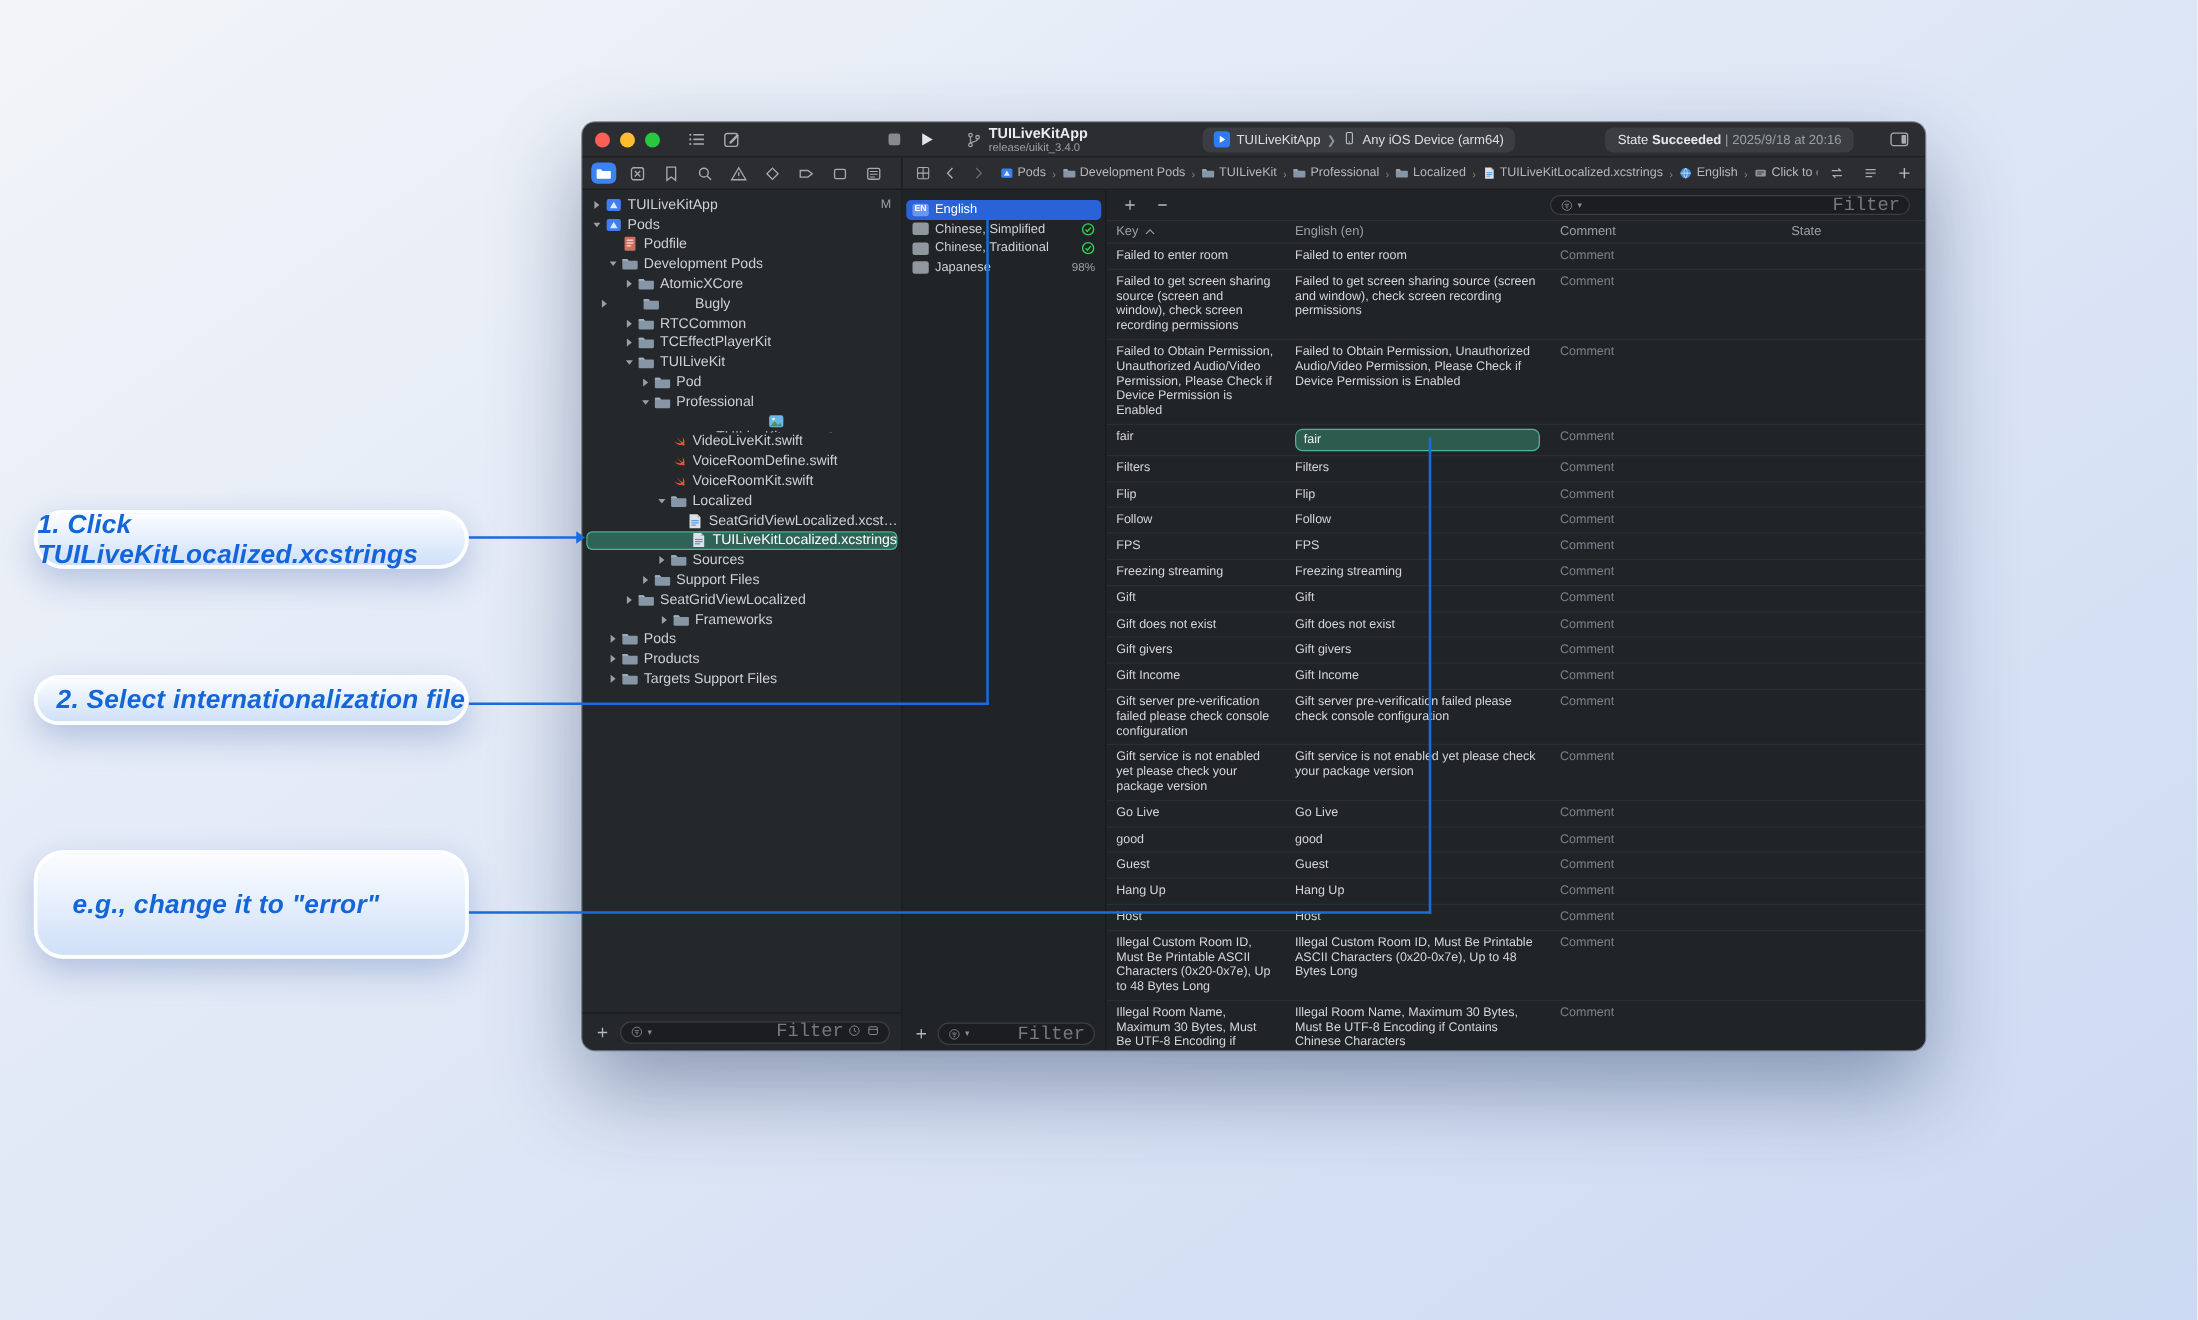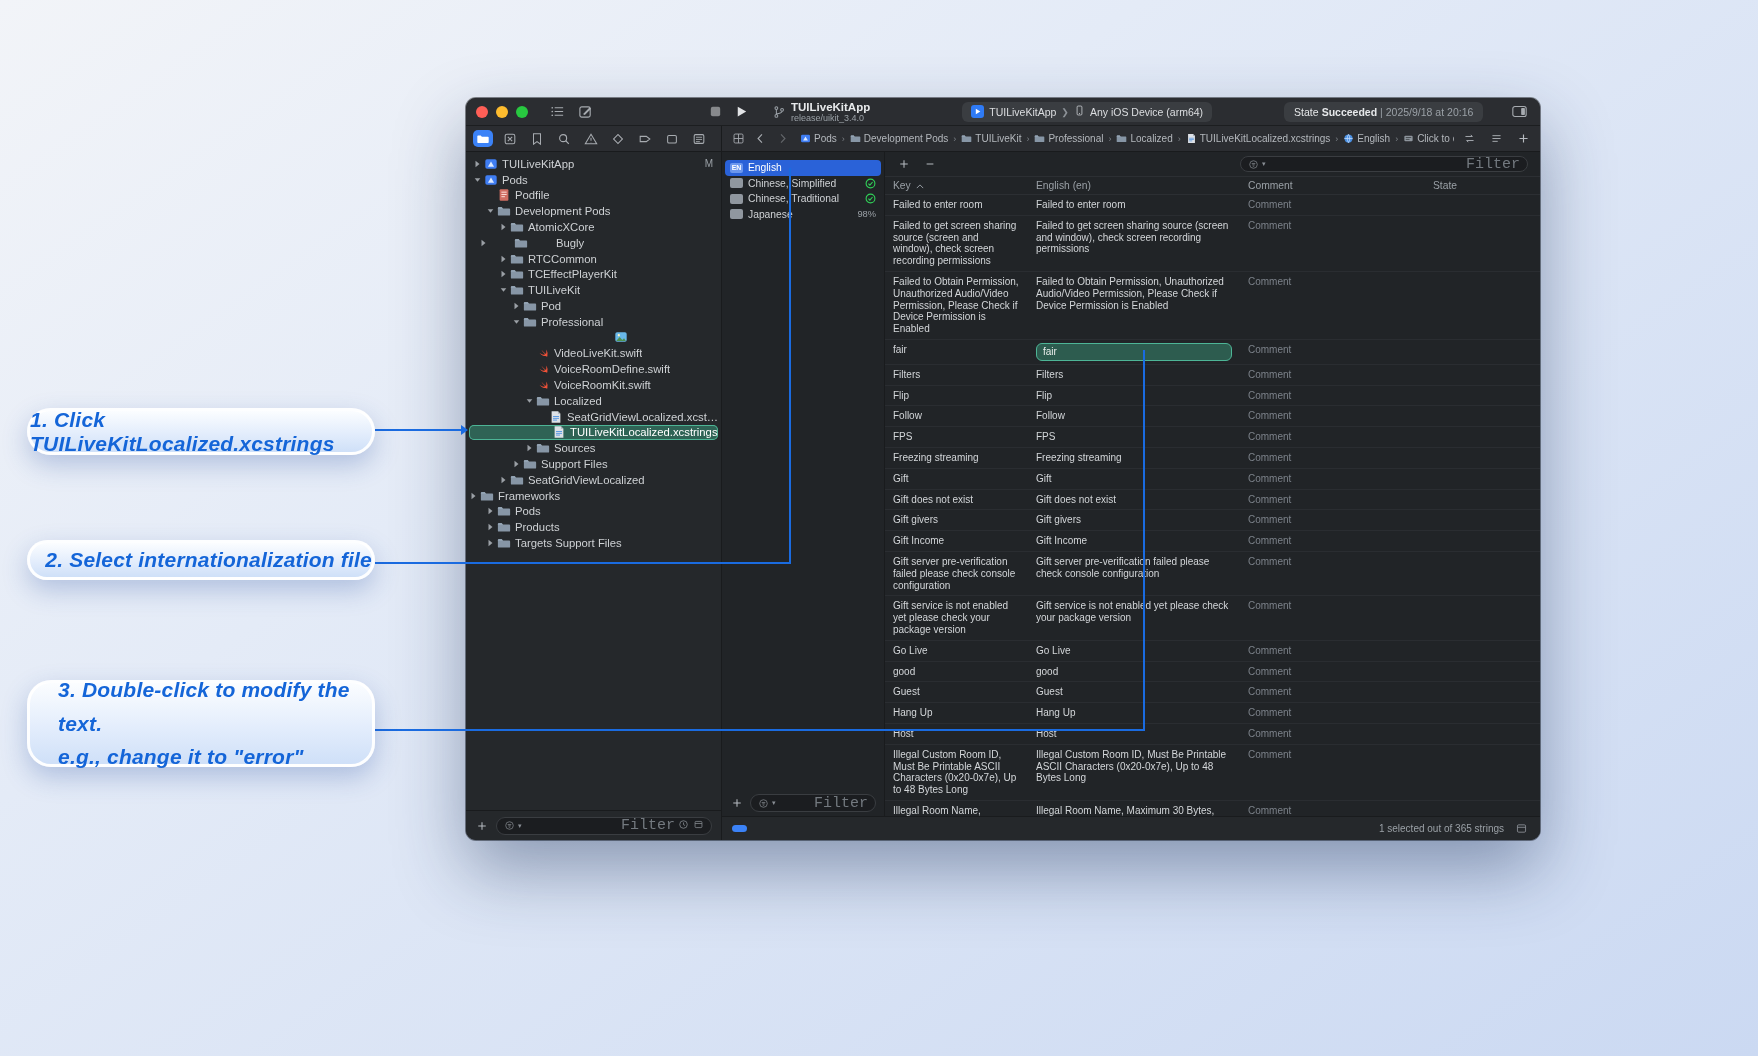--- a/index.html
+++ b/index.html
@@ -668,21 +668,21 @@
               </svg>
             </span>
             <span class="tree-icon">
               <svg viewBox="0 0 16 16">
                 <path d="M1 4.6c0-.6.4-1 1-1h3.4l1.4 1.6H14c.6 0 1 .4 1 1v6c0 .6-.4 1-1 1H2c-.6 0-1-.4-1-1z" fill="#8796a6"></path>
                 <path d="M1 4.6c0-.6.4-1 1-1h3.4l1.4 1.6H1z" fill="#9fb0c0"></path>
               </svg>
             </span>
             <span class="tree-label">SeatGridViewLocalized</span>
           </div>
-          <div class="tree-row" style="padding-left: 2px;">
+          <div class="tree-row" style="padding-left: 28px; margin-left: 32px;">
             <span class="disclosure">
               <svg viewBox="0 0 8 10">
                 <path d="M1.5 1l5 4-5 4z" fill="#9ba0a6"></path>
               </svg>
             </span>
             <span class="tree-icon">
               <svg viewBox="0 0 16 16">
                 <path d="M1 4.6c0-.6.4-1 1-1h3.4l1.4 1.6H14c.6 0 1 .4 1 1v6c0 .6-.4 1-1 1H2c-.6 0-1-.4-1-1z" fill="#8796a6"></path>
                 <path d="M1 4.6c0-.6.4-1 1-1h3.4l1.4 1.6H1z" fill="#9fb0c0"></path>
               </svg>
@@ -987,42 +987,31 @@
               <div class="table-row">
                 <div class="cell cell-key">Illegal Room Name, Maximum 30 Bytes, Must Be UTF-8 Encoding if Contains Chinese Characters</div>
                 <div class="cell cell-value">Illegal Room Name, Maximum 30 Bytes, Must Be UTF-8 Encoding if Contains Chinese Characters</div>
                 <div class="cell cell-comment">Comment</div>
                 <div class="cell cell-state"></div>
               </div>
             </div>
         </div>
       </div>
 
-      <div class="status-bar">
-        <span class="mini-progress"></span>
-        <span class="footer-text">1 selected out of 365 strings</span>
-        <span class="tb-icon">
-            <svg viewBox="0 0 16 16">
-              <rect x="3" y="3.5" width="10" height="9" rx="1.5" fill="none" stroke="#8a8f95" stroke-width="1.1"></rect>
-              <path d="M3 6.5h10" stroke="#8a8f95" stroke-width="1.1"></path>
-            </svg>
-          </span>
-      </div>
     </div>
   </div>
 </div>
 
 <div class="callout" id="callout1">
   <span>1. Click TUILiveKitLocalized.xcstrings</span>
 </div>
 <div class="callout" id="callout2">
   <span>2. Select internationalization file</span>
 </div>
 <div class="callout" id="callout3">
-  <span>3. Double-click to modify the text.</span>
   <span>e.g., change it to "error"</span>
 </div>
 <div class="connector" id="line1"></div>
 <div id="line1-arrow"></div>
 <div class="connector" id="line2-h"></div>
 <div class="connector" id="line2-v"></div>
 <div class="connector" id="line3-h"></div>
 <div class="connector" id="line3-v"></div>
 
 </body></html>

